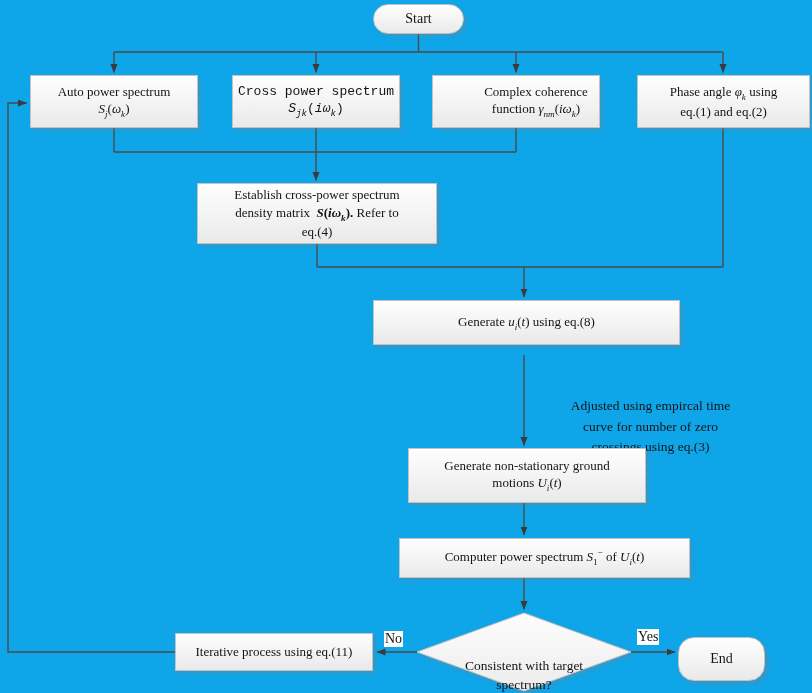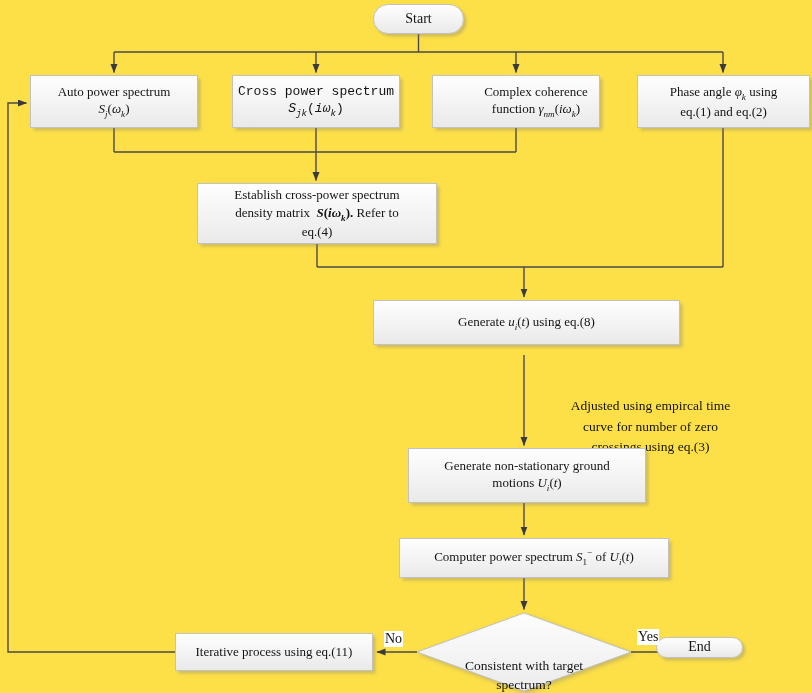--- a/index.html
+++ b/index.html
@@ -1,17 +1,17 @@
 <!DOCTYPE html>
 <html><head>
 <meta charset="utf-8">
 <style>
   html,body { margin:0; padding:0; background:#ffffff; }
   .canvas {
-    position:relative; width:812px; height:693px; background:#fde047;
+    position:relative; width:812px; height:693px; background:#0ea5e9;
     font-family:"Liberation Serif", serif; color:#141414; overflow:hidden;
   }
   svg.connectors { position:absolute; left:0; top:0; width:812px; height:693px; }
   .node {
     position:absolute; display:flex; align-items:center; justify-content:center;
     text-align:center; font-size:13px; line-height:1.35;
     background:linear-gradient(180deg,#fefefe 0%,#f3f3f3 55%,#e9e9e9 100%);
     border:1px solid #c2c2c2;
     box-shadow:2.5px 2.5px 3px rgba(130,130,130,.38);
     box-sizing:border-box; padding:2px 4px;
@@ -105,33 +105,33 @@
   </div>
 
   <div class="plain" style="left:533px; top:370px; width:235px; height:66px;">
     <span>Adjusted using empircal time<br>curve for number of zero<br>crossings using eq.(3)</span>
   </div>
 
   <div class="node" style="left:408px; top:448px; width:238px; height:55px;">
     <span>Generate non-stationary ground<br>motions <i>U</i><sub><i>i</i></sub>(<i>t</i>)</span>
   </div>
 
-  <div class="node" style="left:399px; top:538px; width:270px; height:40px;">
+  <div class="node" style="left:399px; top:538px; width:291px; height:40px;">
     <span>Computer power spectrum <i>S</i><sub>1</sub><sup>−</sup> of <i>U</i><sub><i>i</i></sub>(<i>t</i>)</span>
   </div>
 
   <div class="plain" style="left:424px; top:624px; width:200px; height:56px; line-height:1.4;">
     <span>Consistent with target<br>spectrum?</span>
   </div>
 
   <div class="node" style="left:175px; top:633px; width:198px; height:38px;">
     <span>Iterative process using eq.(11)</span>
   </div>
 
-  <div class="node stadium" style="left:656px; top:637px; width:87px; height:21px;">
+  <div class="node stadium" style="left:678px; top:637px; width:87px; height:44px;">
     <span>End</span>
   </div>
 
   <div class="edge-label" style="left:384px; top:631px;">No</div>
 
   <div class="edge-label" style="left:637px; top:629px;">Yes</div>
 
 </div>
 
 </body></html>

